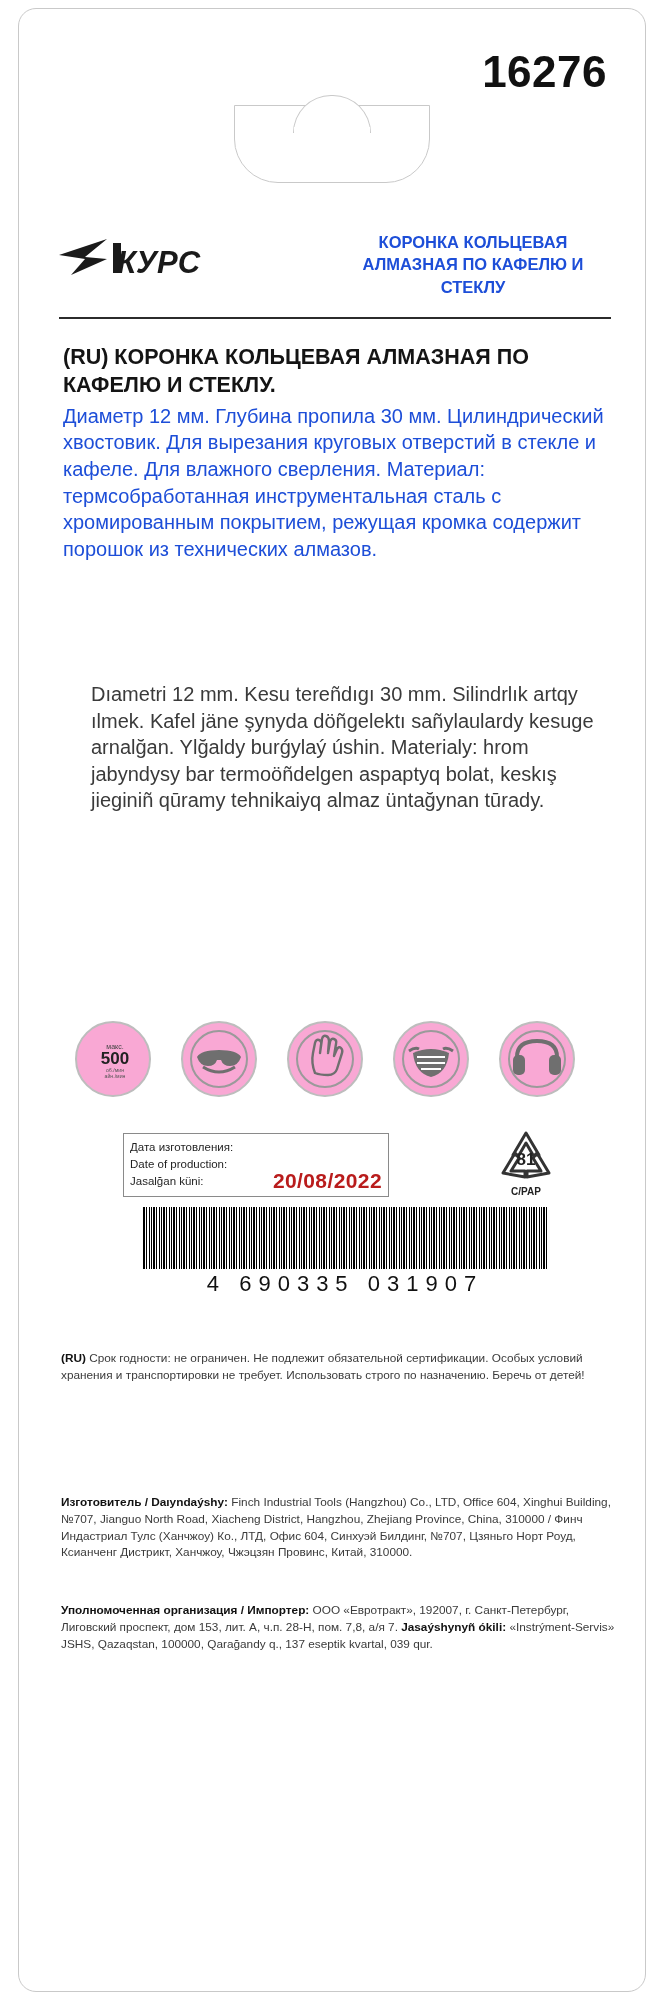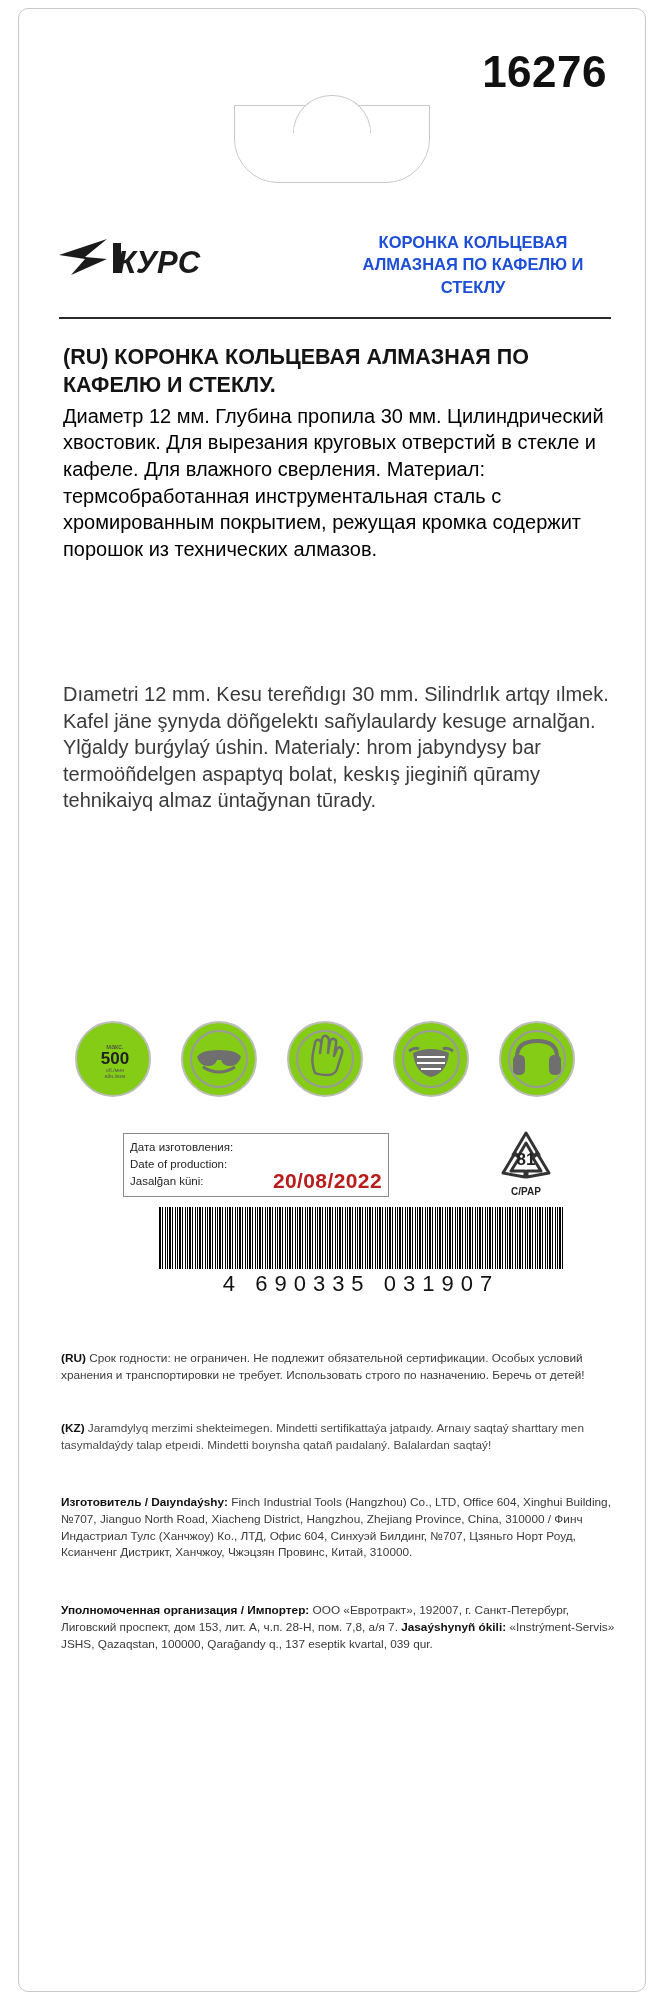--- a/index.html
+++ b/index.html
@@ -17,21 +17,21 @@
   }
 
   .card {
     position: absolute;
     left: 18px;
     top: 8px;
     width: 628px;
     height: 1984px;
     background: #ffffff;
     border: 1px solid #c9c9c9;
-    border-radius: 10px;
+    border-radius: 18px;
     box-sizing: border-box;
     overflow: hidden;
   }
 
   
   .sku {
     position: absolute;
     right: 38px;
     top: 38px;
     font-size: 44px;
@@ -125,44 +125,44 @@
     font-size: 21.5px;
     font-weight: bold;
     line-height: 1.32;
     text-transform: uppercase;
     margin: 0 0 3px 0;
     color: #141414;
   }
   .block-body {
     font-size: 20px;
     line-height: 1.33;
-    color: #000000;
+    color: #1d4ed8;
     margin: 0;
   }
   .block-ru { top: 334px; }
   .block-kz { top: 672px; }
-  .block-kz .block-body { color: #3a3a3a; }
+  .block-kz .block-body { color: #3a3a3a; margin-left: 28px; }
 
   
   .picto-row {
     position: absolute;
     left: 56px;
     top: 1012px;
     width: 520px;
     height: 86px;
   }
   .picto {
     position: absolute;
     top: 0;
     width: 76px;
     height: 76px;
     border-radius: 50%;
     border: 2px solid #bdbdbd;
     box-sizing: border-box;
-    background: #84cc16;
+    background: #f9a8d4;
   }
   .picto svg { display: block; }
   .p1 { left: 0; }
   .p2 { left: 106px; }
   .p3 { left: 212px; }
   .p4 { left: 318px; }
   .p5 { left: 424px; }
   .rpm-text {
     position: absolute;
     left: 0;
@@ -222,21 +222,21 @@
   .recycle-code {
     font-size: 10px;
     font-weight: bold;
     color: #222;
     margin-top: 1px;
   }
 
   
   .barcode-wrap {
     position: absolute;
-    left: 120px;
+    left: 104px;
     top: 1198px;
     width: 404px;
     padding-left: 20px;
   }
   .barcode {
     height: 62px;
     width: 100%;
     background-repeat: repeat-x;
     background-size: 10px 100%;
     background-image:
@@ -368,17 +368,16 @@
     </svg>
     <div class="recycle-code">C/PAP</div>
   </div>
 
   <div class="barcode-wrap">
     <div class="barcode"></div>
     <div class="barcode-digits">4 690335 031907</div>
   </div>
 
   <div class="fine f1"><b>(RU)</b> Срок годности: не ограничен. Не подлежит обязательной сертификации. Особых условий хранения и транспортировки не требует. Использовать строго по назначению. Беречь от детей!</div>
-  <div class="fine f2"><b>(KZ)</b> Jaramdylyq merzimi shekteimegen. Mindetti sertifikattaýa jatpaıdy. Arnaıy saqtaý sharttary men tasymaldaýdy talap etpeıdi. Mindetti boıynsha qatañ paıdalaný. Balalardan saqtaý!</div>
   <div class="fine f3"><b>Изготовитель / Daıyndaýshy:</b> Finch Industrial Tools (Hangzhou) Co., LTD, Office 604, Xinghui Building, №707, Jianguo North Road, Xiacheng District, Hangzhou, Zhejiang Province, China, 310000 / Финч Индастриал Тулс (Ханчжоу) Ко., ЛТД, Офис 604, Синхуэй Билдинг, №707, Цзяньго Норт Роуд, Ксианченг Дистрикт, Ханчжоу, Чжэцзян Провинс, Китай, 310000.</div>
   <div class="fine f4"><b>Уполномоченная организация / Импортер:</b> ООО «Евротракт», 192007, г. Санкт-Петербург, Лиговский проспект, дом 153, лит. А, ч.п. 28-Н, пом. 7,8, а/я 7. <b>Jasaýshynyñ ókili:</b> «Instrýment-Servis» JSHS, Qazaqstan, 100000, Qarağandy q., 137 eseptik kvartal, 039 qur.</div>
 
 </div>
 
 </body></html>

